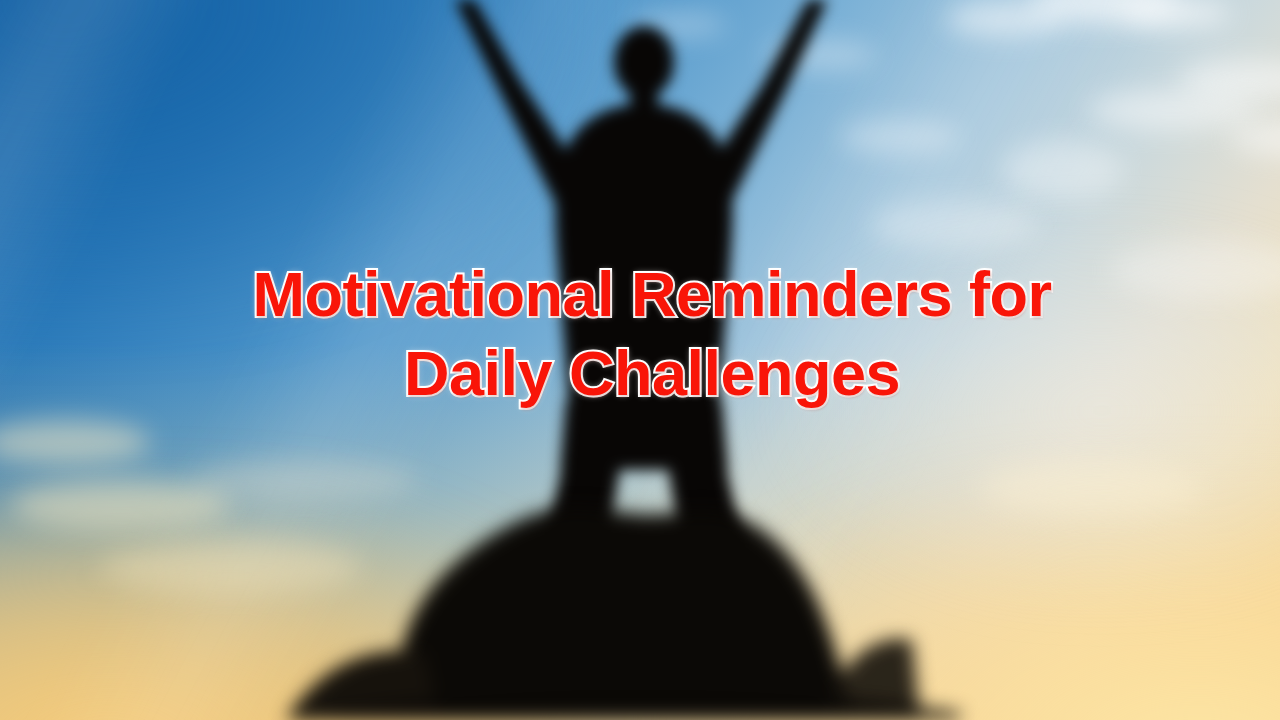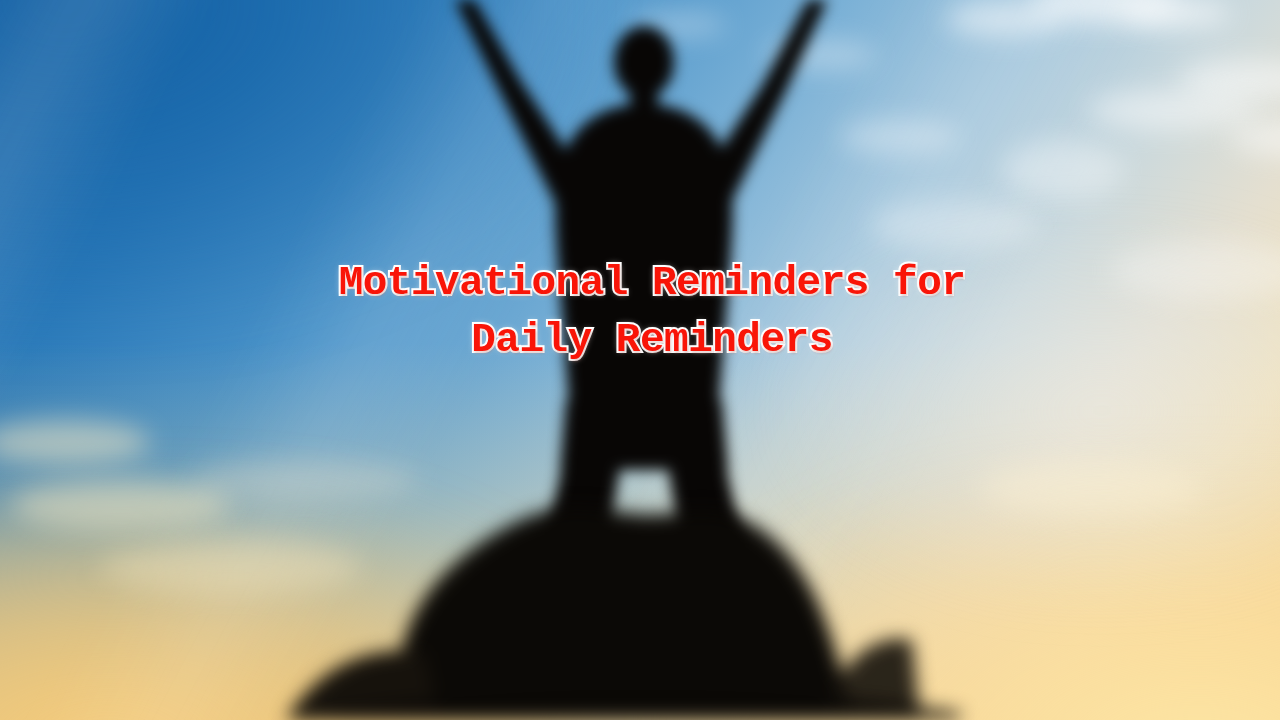--- a/index.html
+++ b/index.html
@@ -148,23 +148,23 @@
     position: absolute;
     left: 0;
     right: 0;
     top: 263px;
     text-align: center;
     line-height: 1.0;
     z-index: 40;
   }
   .headline {
     display: block;
-    font-family: Liberation Mono, monospace;
+    font-family: Liberation Sans, sans-serif;
     font-weight: bold;
-    font-size: 41px;
+    font-size: 63px;
     letter-spacing: -0.5px;
     color: #f91508;
     -webkit-text-stroke: 4px #ffffff;
     paint-order: stroke fill;
     text-shadow:
       0 0 3px rgba(255,255,255,0.95),
       0 0 7px rgba(255,255,255,0.55),
       1px 2px 3px rgba(120,30,20,0.35);
     white-space: nowrap;
     margin-left: 24px;
@@ -269,16 +269,16 @@
       <path d="M820 720
                C 828 692, 842 668, 862 652
                C 878 640, 896 636, 912 640
                L 920 720 Z" fill="#14110b" opacity="0.9"></path>
       <path d="M330 720 L 960 720 L 960 712 C 880 700, 760 690, 640 690 C 520 690, 410 700, 330 712 Z" fill="#0a0806" opacity="0.85"></path>
     </svg>
   </div>
 
   <div class="text-block">
     <span class="headline line1">Motivational Reminders for</span>
-    <span class="headline line2">Daily Reminders</span>
+    <span class="headline line2">Daily Challenges</span>
   </div>
 
 </div>
 
 </body></html>

